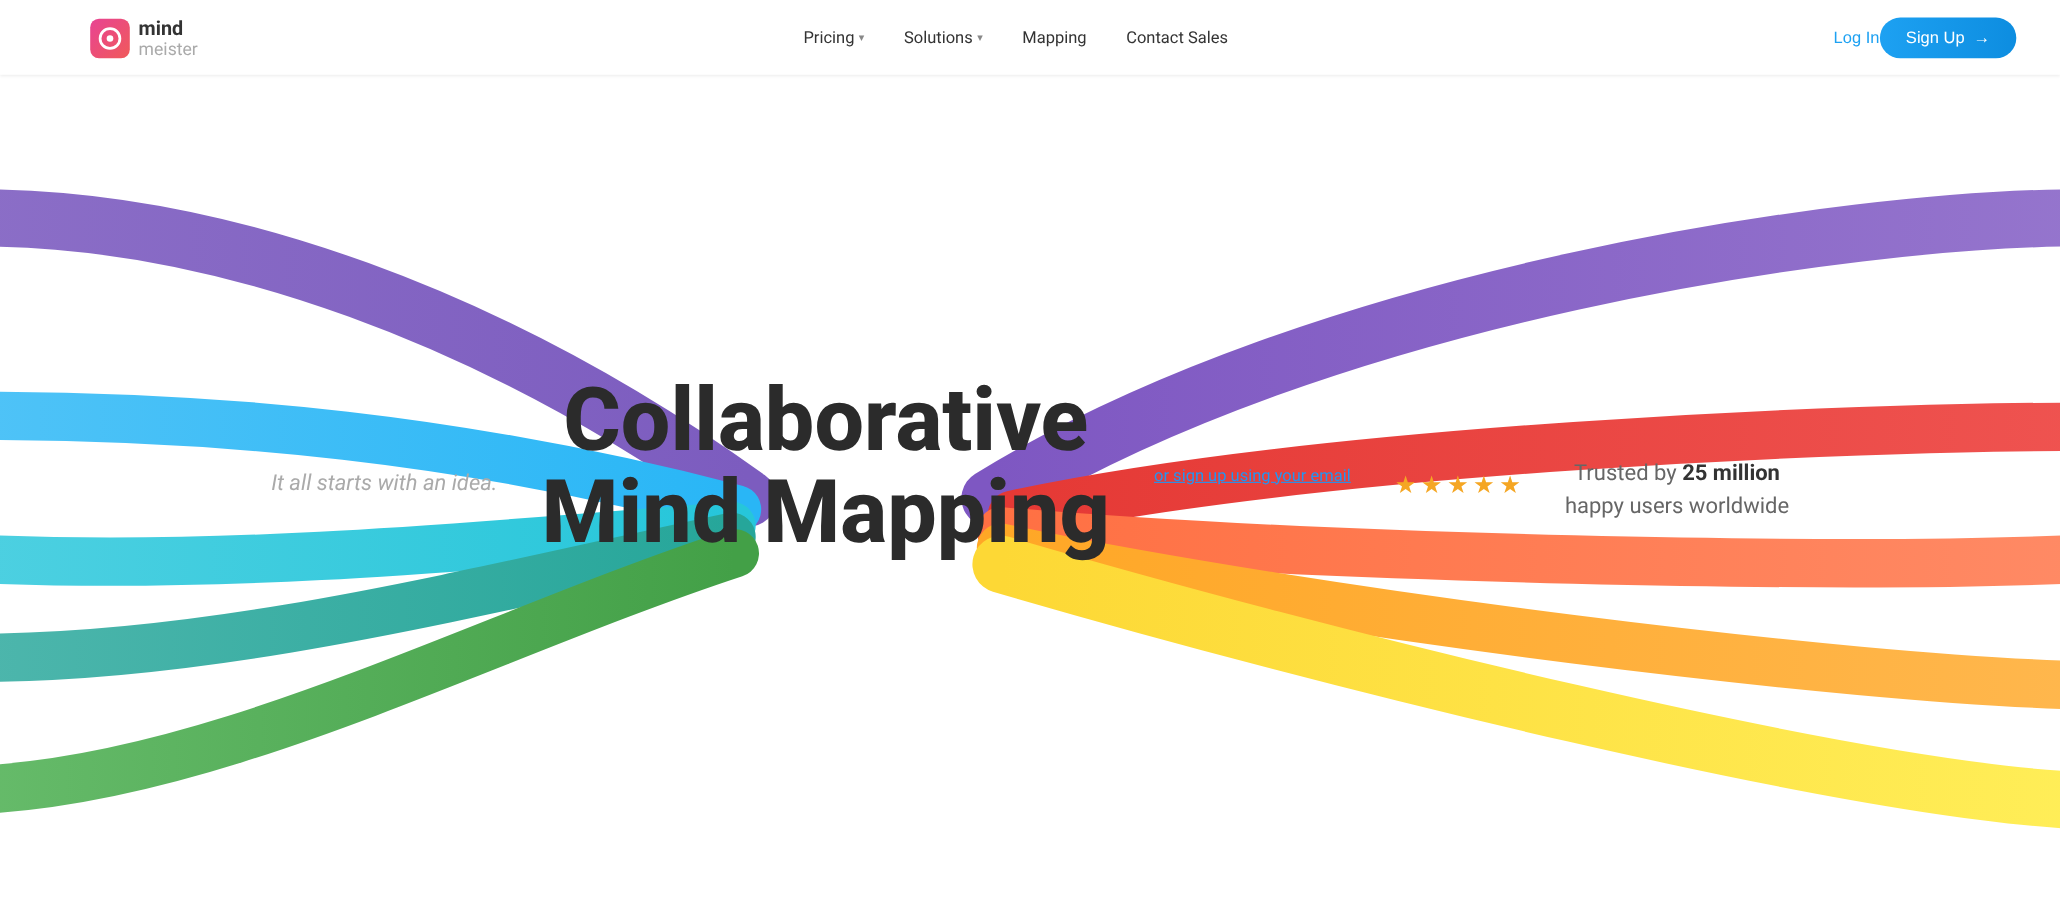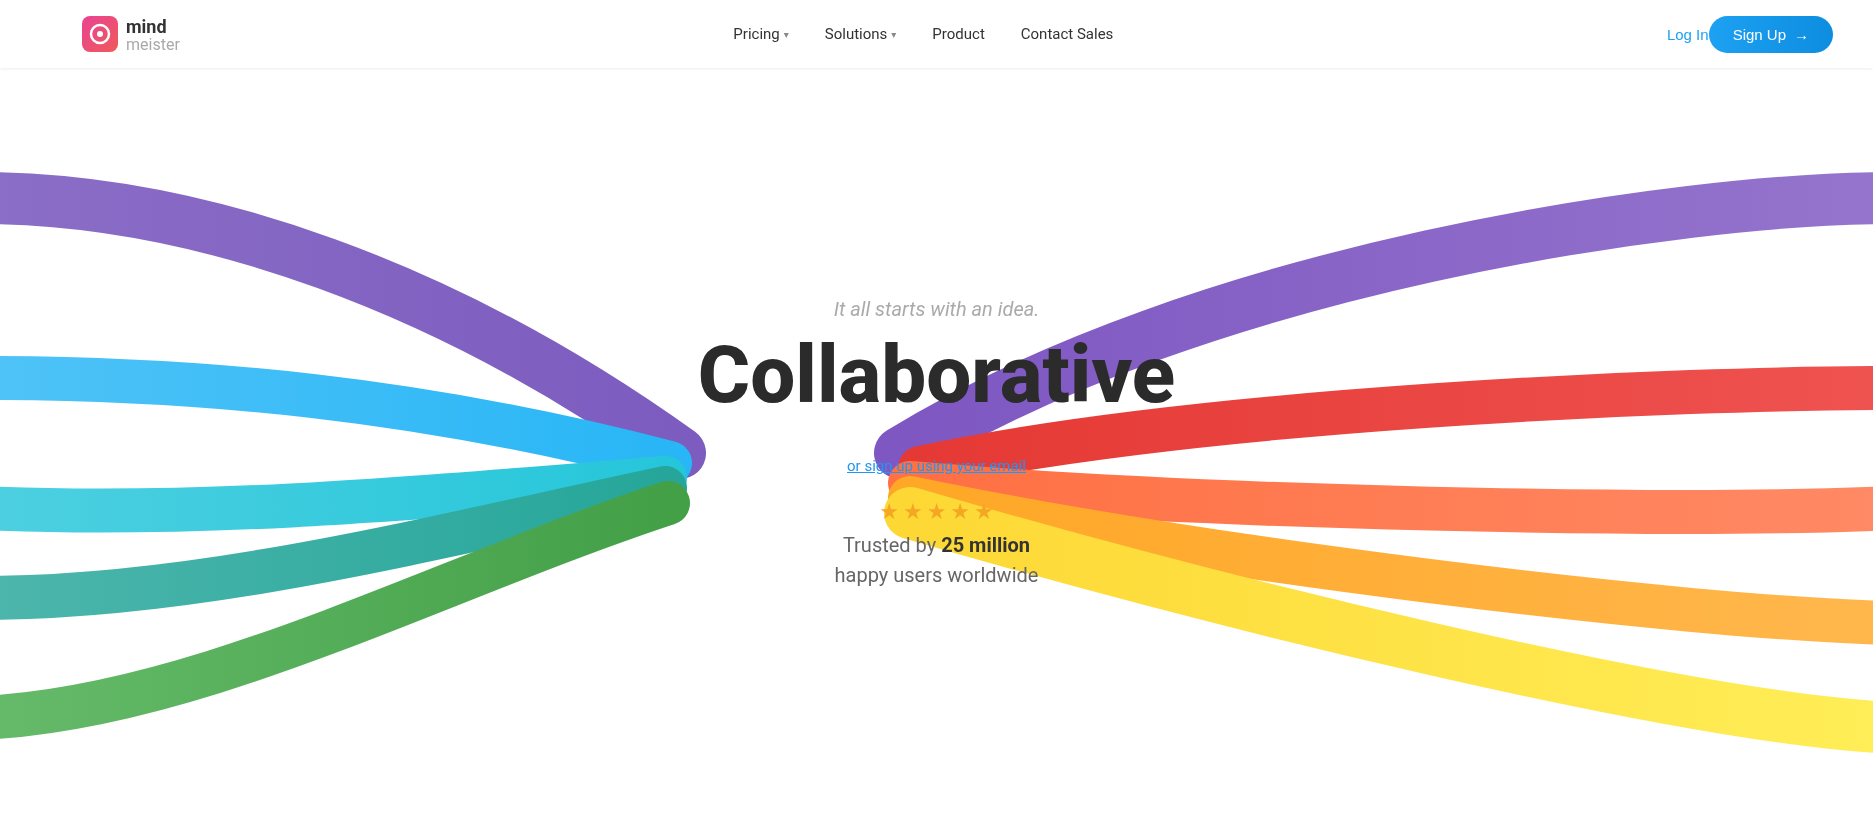--- a/index.html
+++ b/index.html
@@ -4,21 +4,21 @@
   <style>
     * { margin: 0; padding: 0; box-sizing: border-box; }
     body { font-family: -apple-system, BlinkMacSystemFont, 'Segoe UI', Roboto, sans-serif; background: #fff; overflow-x: hidden; }
 
     
     nav {
       display: flex; align-items: center; justify-content: space-between;
       padding: 0 40px; height: 68px; background: #fff;
       box-shadow: 0 1px 3px rgba(0,0,0,0.08); position: relative; z-index: 10;
     }
-    .nav-logo { display: flex; align-items: center; gap: 8px; padding-left: 42px; }
+    .nav-logo { display: flex; align-items: flex-end; gap: 8px; padding-left: 42px; }
     .logo-icon {
       width: 36px; height: 36px; border-radius: 8px;
       background: linear-gradient(135deg, #e84393, #f05a5a);
       display: flex; align-items: center; justify-content: center;
       color: #fff; font-size: 18px; font-weight: bold;
     }
     .logo-text { font-size: 18px; font-weight: 700; color: #333; }
     .logo-sub { font-size: 16px; color: #aaa; display: block; line-height: 1; }
     .nav-links { display: flex; align-items: center; gap: 36px; }
     .nav-link {
@@ -47,22 +47,23 @@
 
     
     .ribbons-svg {
       position: absolute; top: 0; left: 0;
       width: 100%; height: 100%; pointer-events: none;
     }
 
     
     .hero-content {
       position: relative; z-index: 5;
-      text-align: center; display: flex; flex-direction: column;
+      text-align: center; display: flex; flex-direction: row;
       align-items: center;
+      gap: 40px;
     }
     .hero-tagline {
       font-size: 20px; color: #aaa; margin-bottom: 12px; font-style: italic;
     }
     .hero-title {
       font-size: 80px; font-weight: 800; color: #2b2b2b;
       line-height: 1.05; margin-bottom: 40px;
     }
 
     
@@ -111,21 +112,21 @@
   <div class="nav-links">
     <a class="nav-link">
       <span>Pricing</span>
       <span class="chevron">▾</span>
     </a>
     <a class="nav-link">
       <span>Solutions</span>
       <span class="chevron">▾</span>
     </a>
     <a class="nav-link">
-      <span>Product</span>
+      <span>Mapping</span>
     </a>
     <a class="nav-link">
       <span>Contact Sales</span>
     </a>
   </div>
 
   <div class="nav-actions">
     <button class="login-btn">Log In</button>
     <button class="signup-btn">
       <span>Sign Up</span>
@@ -199,20 +200,21 @@
         <stop offset="0%" stop-color="#FFEE58"></stop>
         <stop offset="100%" stop-color="#FDD835"></stop>
       </linearGradient>
     </defs>
   </svg>
 
   <div class="hero-content">
     <p class="hero-tagline">It all starts with an idea.</p>
     <h1 class="hero-title">
       <span>Collaborative</span><br>
+      <span>Mind Mapping</span>
     </h1>
 
 
     <a class="email-link">or sign up using your email</a>
 
     <div class="stars-row">
       <span class="star">★</span>
       <span class="star">★</span>
       <span class="star">★</span>
       <span class="star">★</span>

